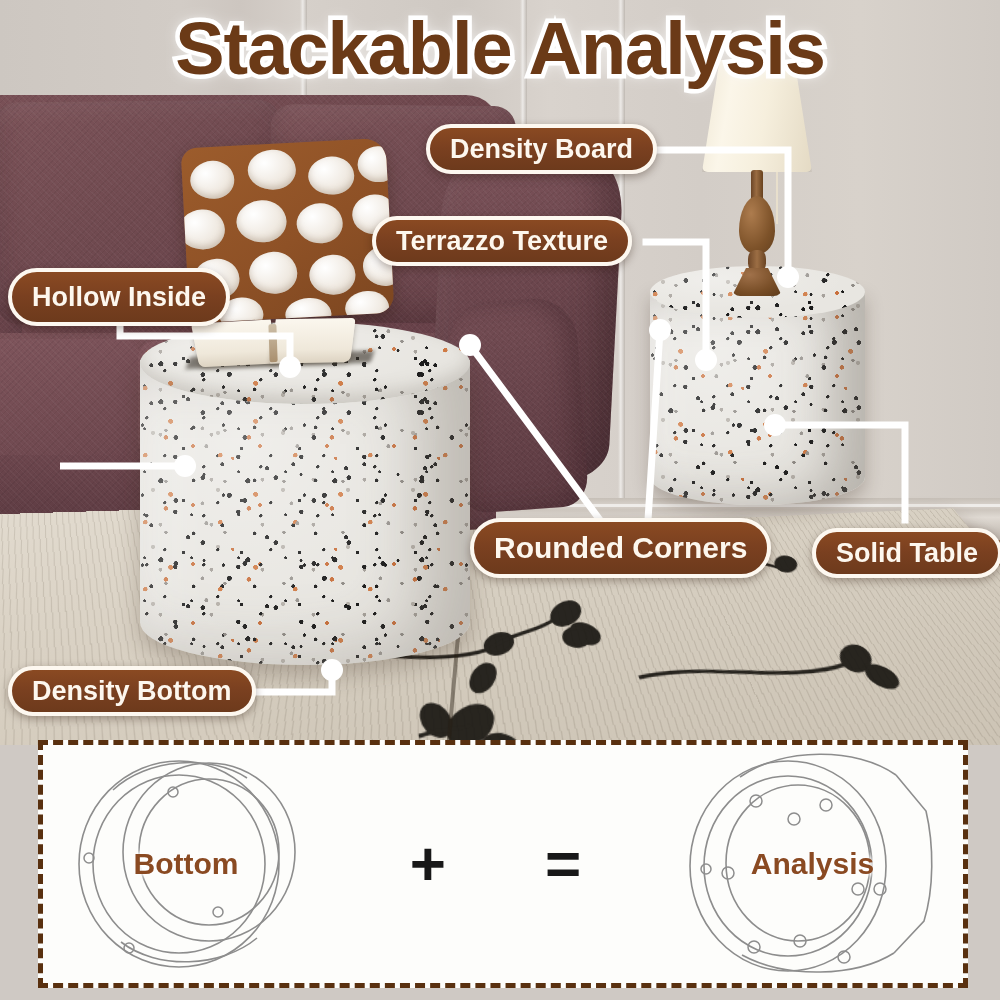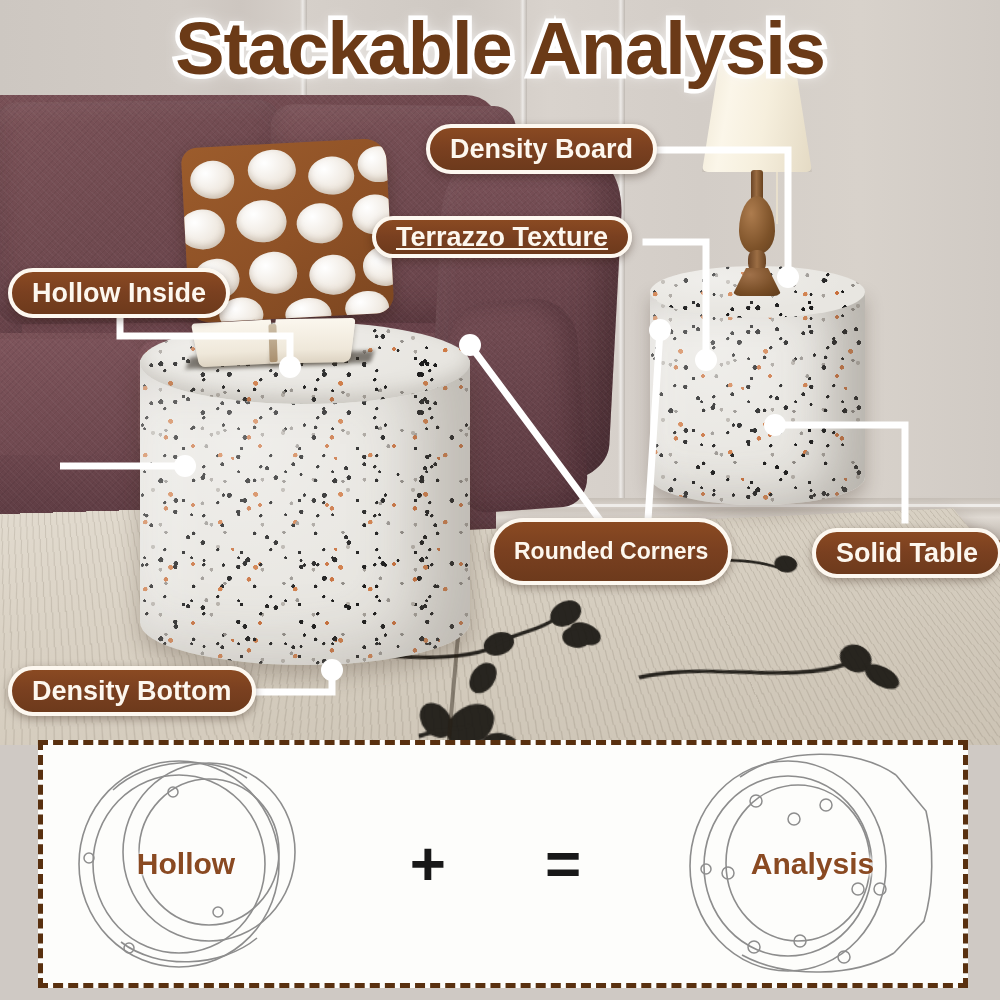--- a/index.html
+++ b/index.html
@@ -452,25 +452,25 @@
       <circle cx="332" cy="670" r="11"></circle>
       <circle cx="185" cy="466" r="11"></circle>
     </g>
     <path d="M60 466 L185 466" stroke="#ffffff" stroke-width="7" fill="none"></path>
   </svg>
 
   <div class="title">Stackable Analysis</div>
 
   <div class="pill" style="left:426px; top:124px; height:50px; font-size:27px;">Density Board</div>
 
-  <div class="pill" style="left:372px; top:216px; height:42px; font-size:27px;text-decoration:underline;">Terrazzo Texture</div>
-
-  <div class="pill" style="left:8px; top:268px; height:50px; font-size:27px;">Hollow Inside</div>
-
-  <div class="pill" style="left:490px; top:518px; height:67px; font-size:23px;">Rounded Corners</div>
+  <div class="pill" style="left:372px; top:216px; height:50px; font-size:27px;">Terrazzo Texture</div>
+
+  <div class="pill" style="left:8px; top:268px; height:58px; font-size:27px;">Hollow Inside</div>
+
+  <div class="pill" style="left:470px; top:518px; height:60px; font-size:30px;">Rounded Corners</div>
 
   <div class="pill" style="left:812px; top:528px; height:50px; font-size:27px;">Solid Table</div>
 
   <div class="pill" style="left:8px; top:666px; height:50px; font-size:27px;">Density Bottom</div>
 
   <div class="panel">
 
     <div class="panel-cell">
       <svg width="250" height="225" viewBox="0 0 250 225">
         <g fill="none" stroke="#8d8d8d" stroke-width="1.6">
@@ -481,21 +481,21 @@
           <path d="M52 38 C86 6 150 2 186 26"></path>
           <path d="M60 190 C96 218 160 216 196 186"></path>
         </g>
         <g fill="none" stroke="#8d8d8d" stroke-width="1.5">
           <circle cx="112" cy="40" r="5"></circle>
           <circle cx="28" cy="106" r="5"></circle>
           <circle cx="157" cy="160" r="5"></circle>
           <circle cx="68" cy="196" r="5"></circle>
         </g>
       </svg>
-      <span class="diag-label">Hollow</span>
+      <span class="diag-label">Bottom</span>
     </div>
 
     <div class="panel-cell">
       <span class="op">+</span>
     </div>
 
 
     <div class="panel-cell">
       <span class="op">=</span>
     </div>

